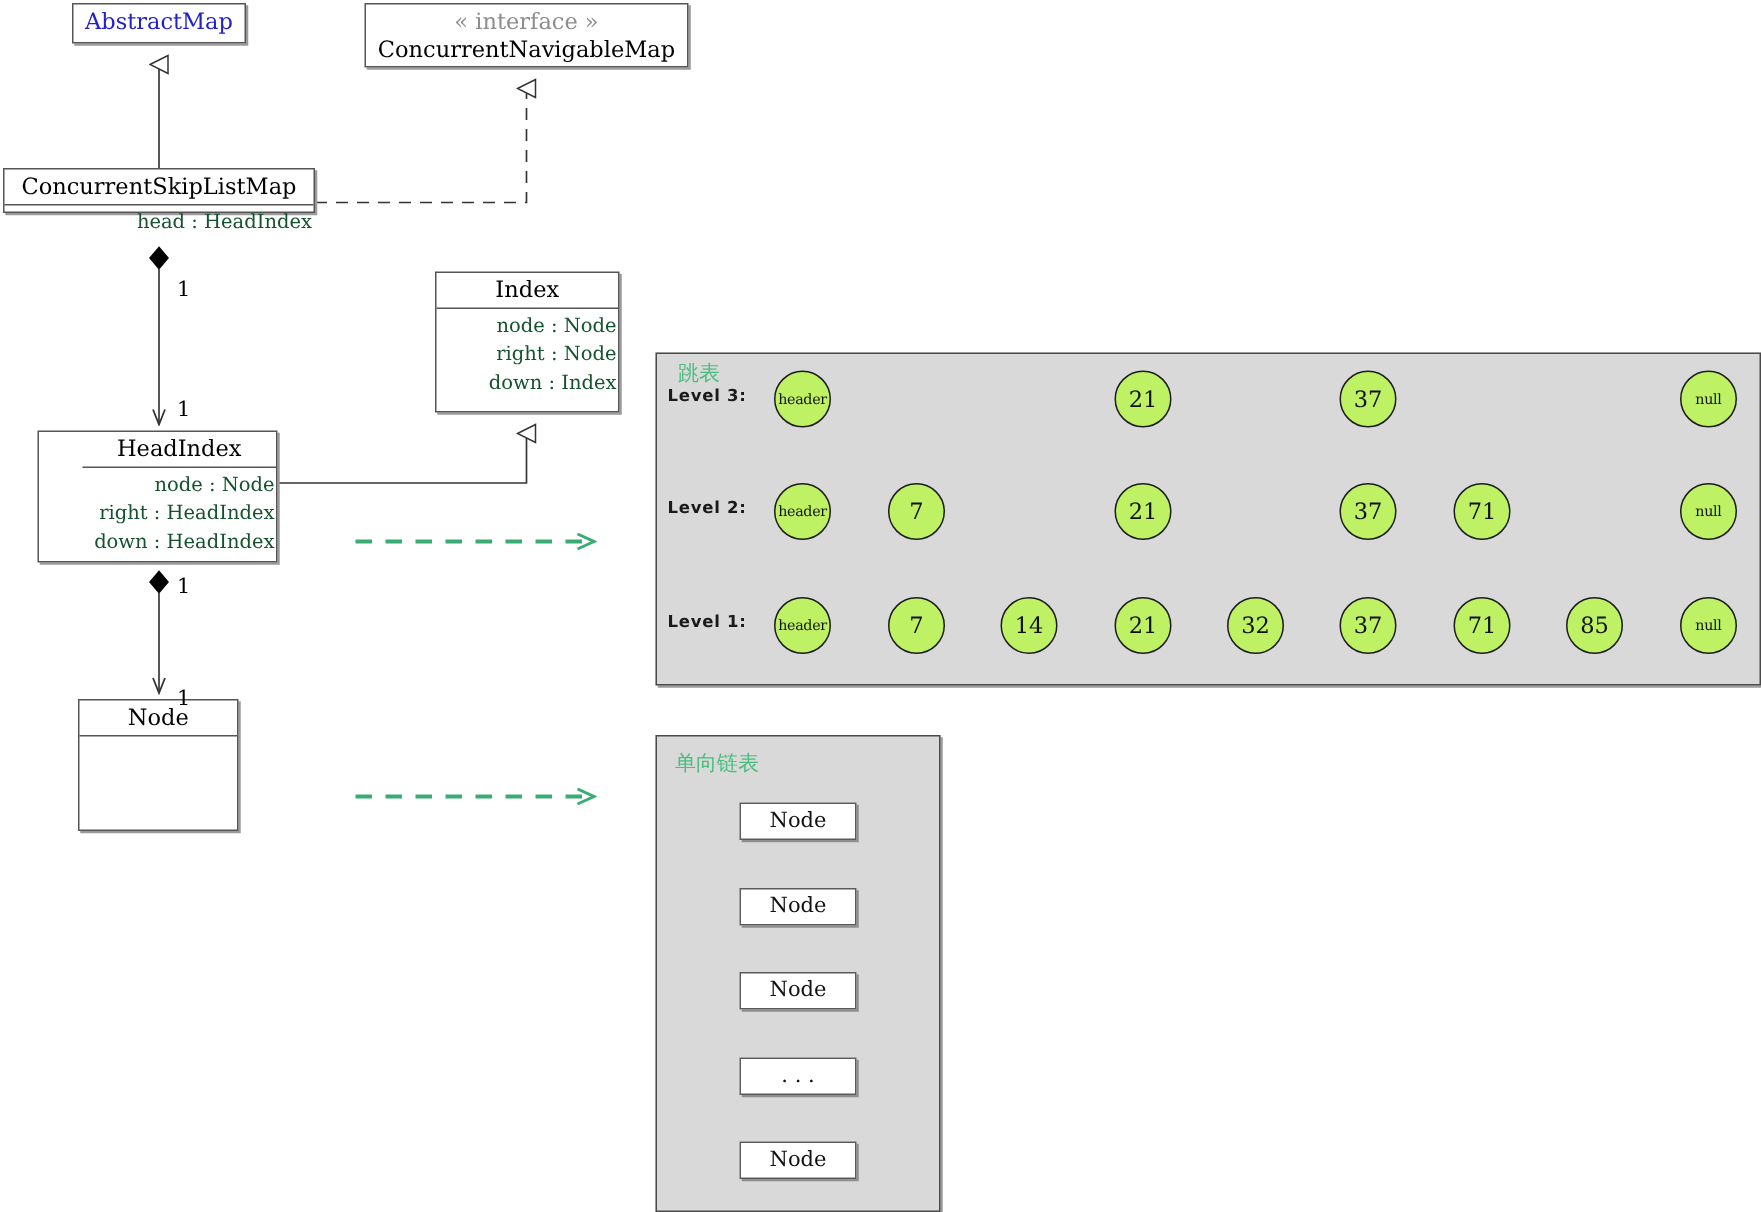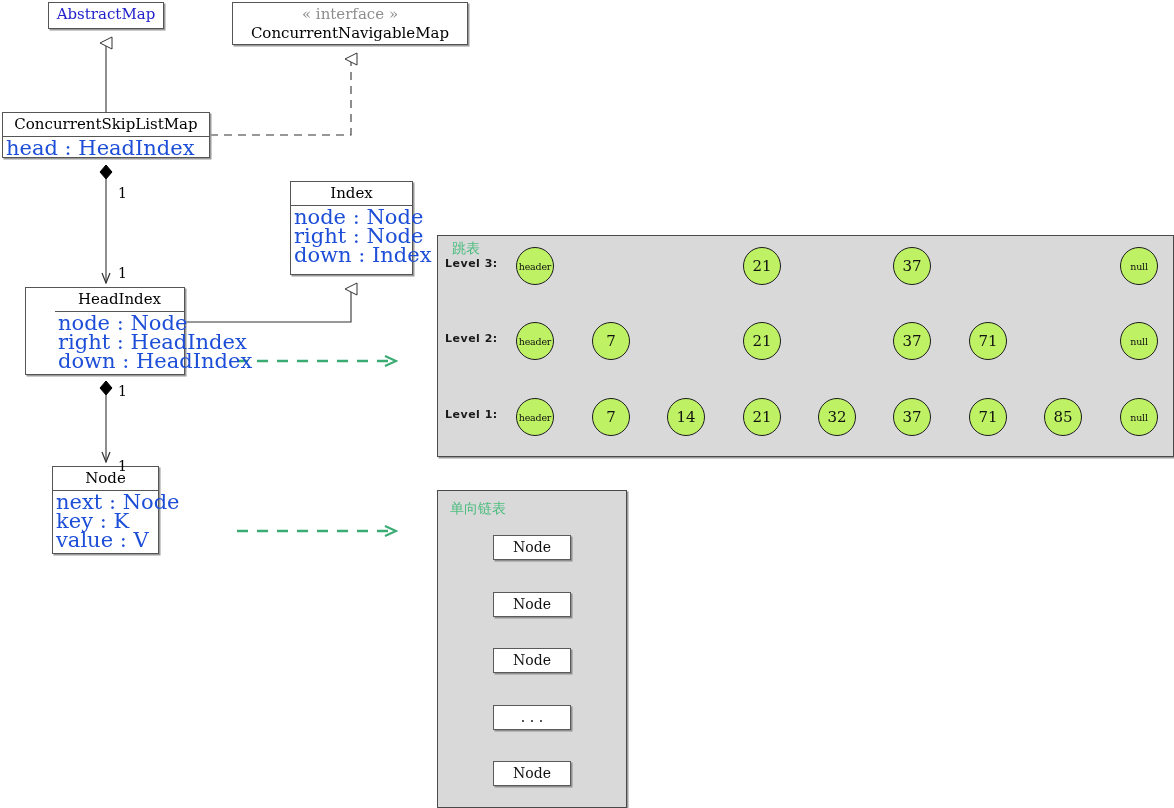--- a/index.html
+++ b/index.html
@@ -46,24 +46,25 @@
     padding: 2px 6px 3px 6px;
     white-space: nowrap;
     line-height: 18px;
   }
   .uml-title.has-attrs {
     border-bottom: 1px solid #555555;
   }
   .uml-attrs {
     padding: 2px 1px 3px 3px;
     font-family: "DejaVu Serif", "Liberation Serif", serif;
-    font-size: 21px;
-    color: #1d4ed8;
+    font-size: 13px;
+    color: #14532d;
     line-height: 19px;
     white-space: nowrap;
+    text-align: right;
   }
   .uml-attr { display: block; }
 
   .title-blue { color: #2222cc; }
   .stereotype { color: #8d8d8d; display: block; line-height: 19px; }
   .iface-name { color: #000000; display: block; line-height: 19px; }
 
   
   .mult {
     position: absolute;
@@ -240,27 +241,27 @@
         <line x1="532" y1="617" x2="532" y2="646" stroke="#2b2b2b" stroke-width="1.2" marker-end="url(#ll-arrow)"></line>
         <line x1="532" y1="673" x2="532" y2="703" stroke="#2b2b2b" stroke-width="1.2" marker-end="url(#ll-arrow)"></line>
         <line x1="532" y1="730" x2="532" y2="759" stroke="#2b2b2b" stroke-width="1.2" marker-end="url(#ll-arrow)"></line>
       </g>
   </svg>
 
   <div id="uml-layer">
       <div class="uml-box" style="left: 48px; top: 2px; width: 116px; height: 27px;">
         <div class="uml-title"><span class="title-blue">AbstractMap</span></div>
       </div>
-      <div class="uml-box" style="left: 232px; top: 2px; width: 236px; height: 43px;">
+      <div class="uml-box" style="left: 243px; top: 2px; width: 216px; height: 43px;">
         <div class="uml-title">
           <span class="stereotype">« interface »</span>
           <span class="iface-name">ConcurrentNavigableMap</span>
         </div>
       </div>
-      <div class="uml-box" style="left: 2px; top: 112px; width: 208px; height: 46px;">
+      <div class="uml-box" style="left: 2px; top: 112px; width: 208px; height: 30px;">
         <div class="uml-title has-attrs"><span>ConcurrentSkipListMap</span></div>
         <div class="uml-attrs">
           <span class="uml-attr">head : HeadIndex</span>
         </div>
       </div>
       <div class="uml-box" style="left: 290px; top: 181px; width: 123px; height: 94px;">
         <div class="uml-title has-attrs"><span>Index</span></div>
         <div class="uml-attrs">
           <span class="uml-attr">node : Node</span>
           <span class="uml-attr">right : Node</span>
@@ -270,25 +271,20 @@
       <div class="uml-box" style="left: 25px; top: 287px; width: 160px; height: 88px; padding-left: 29px;">
         <div class="uml-title has-attrs"><span>HeadIndex</span></div>
         <div class="uml-attrs">
           <span class="uml-attr">node : Node</span>
           <span class="uml-attr">right : HeadIndex</span>
           <span class="uml-attr">down : HeadIndex</span>
         </div>
       </div>
       <div class="uml-box" style="left: 52px; top: 466px; width: 107px; height: 88px;">
         <div class="uml-title has-attrs"><span>Node</span></div>
-        <div class="uml-attrs">
-          <span class="uml-attr">next : Node</span>
-          <span class="uml-attr">key : K</span>
-          <span class="uml-attr">value : V</span>
-        </div>
       </div>
       <div class="mult" style="left: 118px; top: 185px;">1</div>
       <div class="mult" style="left: 118px; top: 265px;">1</div>
       <div class="mult" style="left: 118px; top: 383px;">1</div>
       <div class="mult" style="left: 118px; top: 458px;">1</div>
     </div>
 
   <div class="panel" id="skiplist-panel" style="left: 437px; top: 235px; width: 737px; height: 222px;"></div>
   <div class="panel-label" id="skiplist-panel-label" style="left: 452px; top: 240px;">跳表</div>
   <div id="skiplist-layer">

